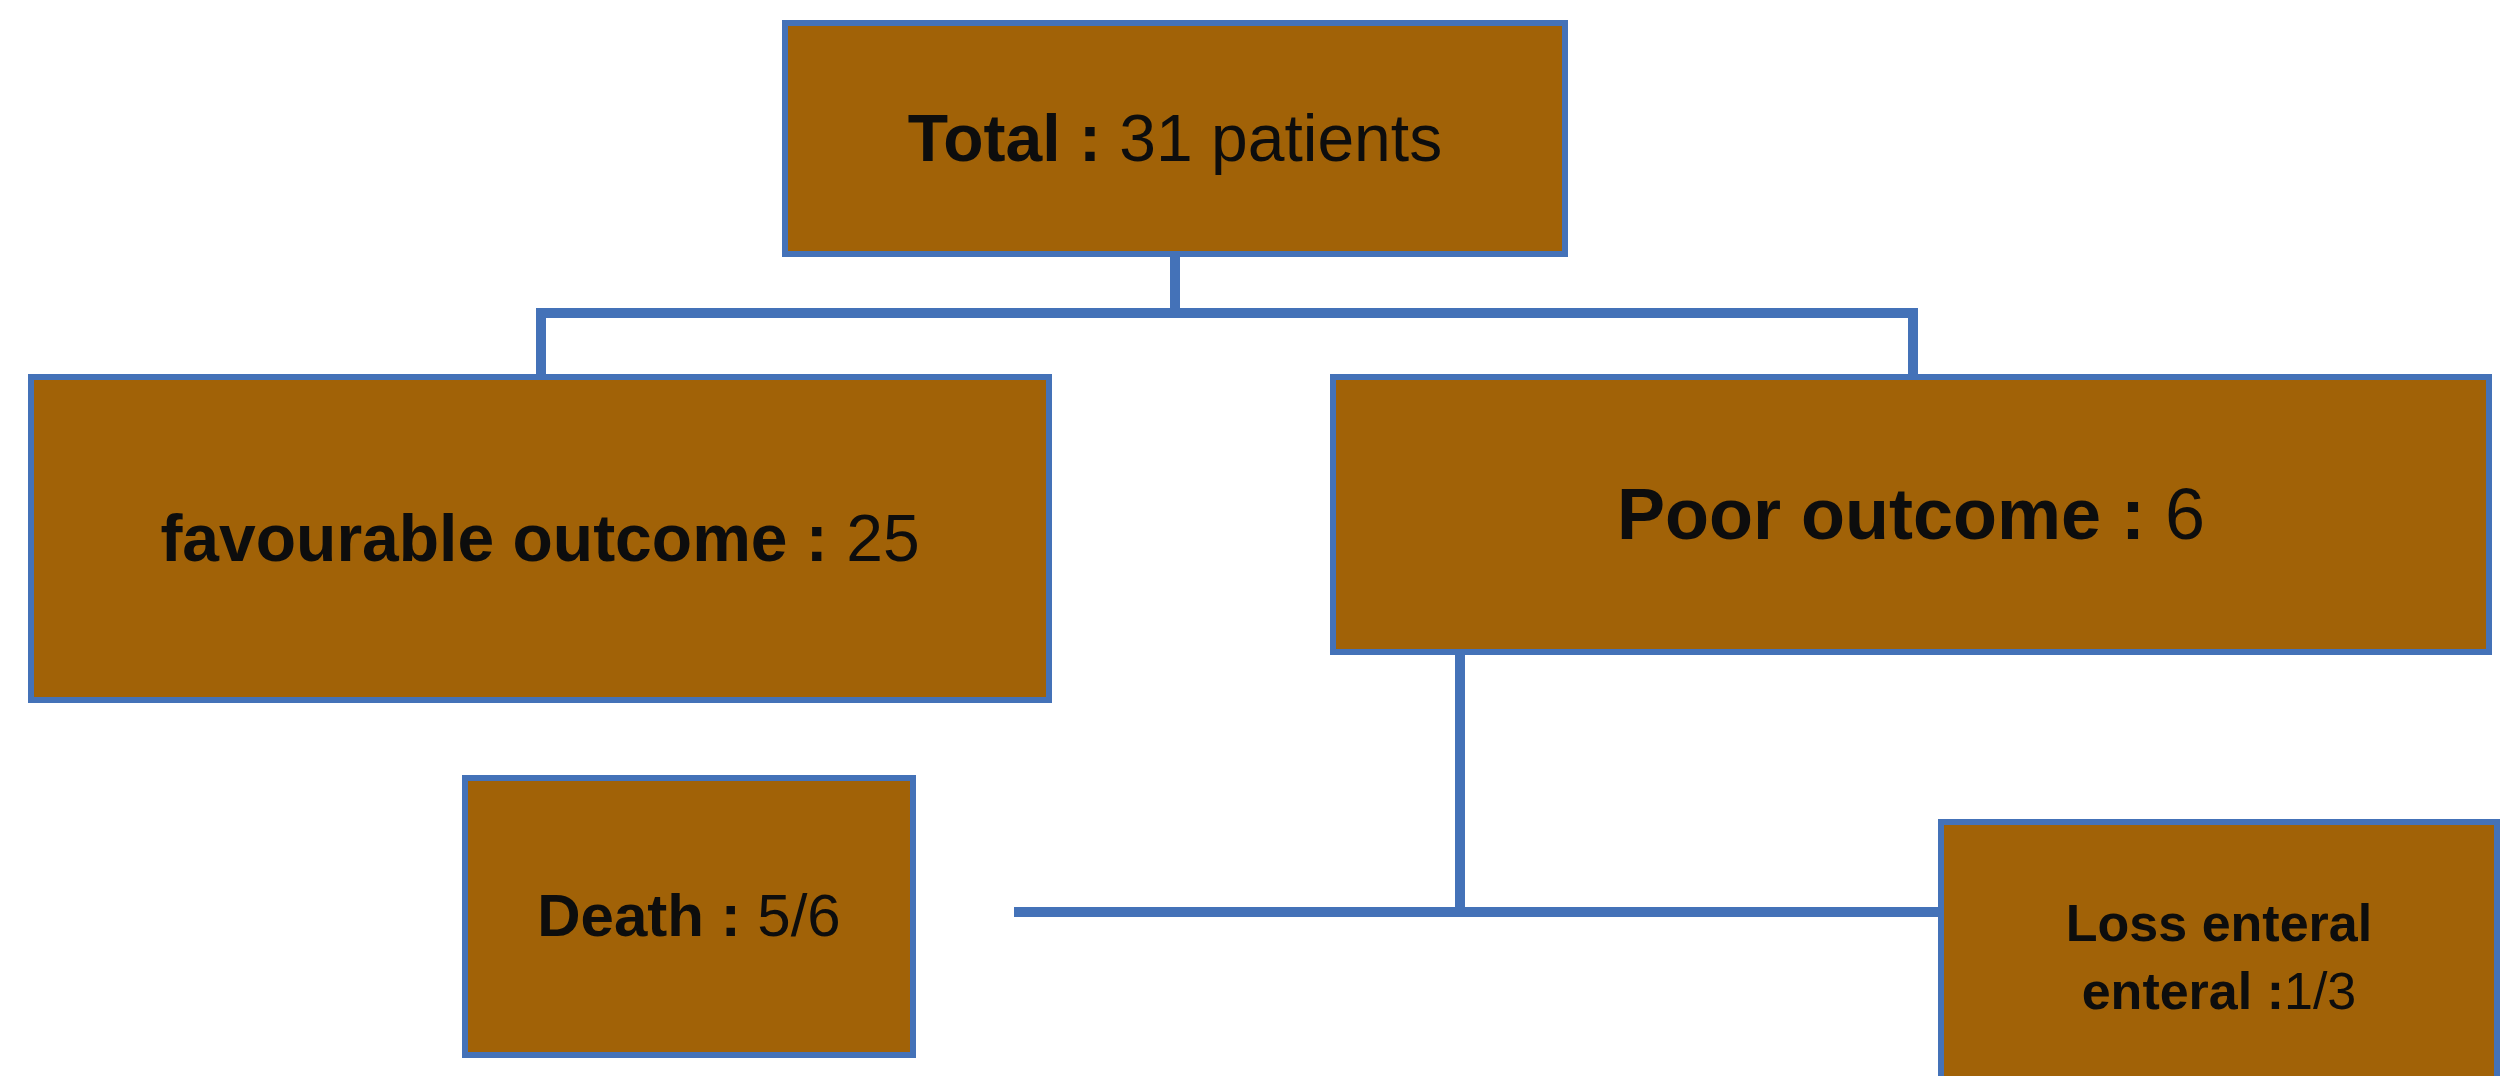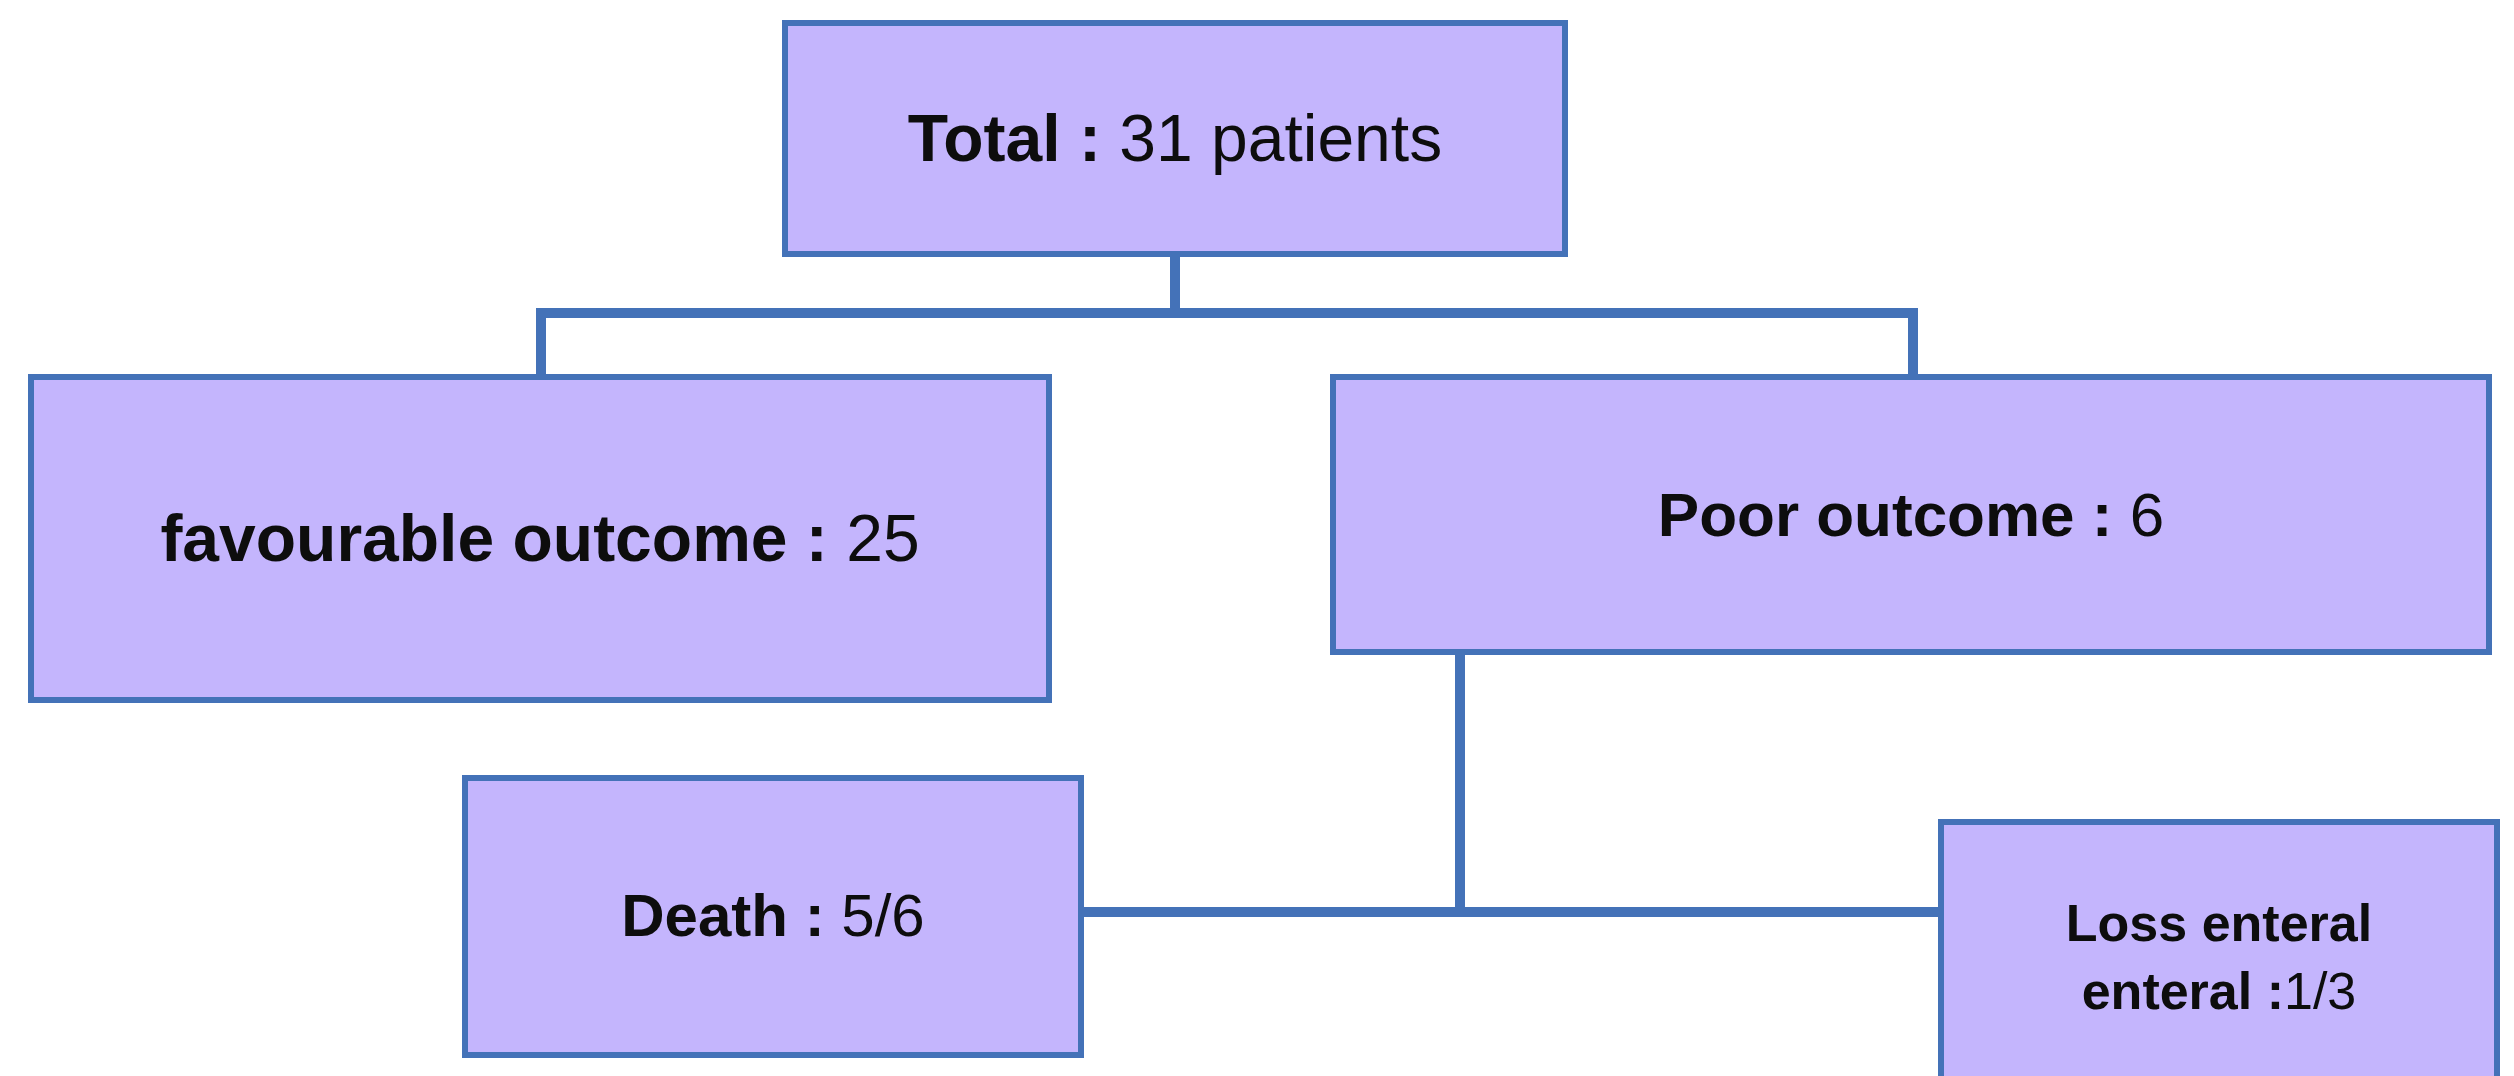--- a/index.html
+++ b/index.html
@@ -15,21 +15,21 @@
     width: 2514px;
     height: 1076px;
     background: #ffffff;
     overflow: hidden;
   }
 
   
   .node {
     position: absolute;
     box-sizing: border-box;
-    background: #c4b5fd;
+    background: #a16207;
     border: 6px solid #4472b8;
     display: flex;
     align-items: center;
     justify-content: flex-start;
     text-align: center;
     color: #0d0d0d;
     line-height: 1.18;
   }
   .node .txt {
     display: block;
@@ -44,24 +44,24 @@
   #node-total {
     left: 782px; top: 20px; width: 786px; height: 237px;
     font-size: 66px;
   }
   #node-favourable {
     left: 28px; top: 374px; width: 1024px; height: 329px;
     font-size: 66px;
   }
   #node-poor {
     left: 1330px; top: 374px; width: 1162px; height: 281px;
-    font-size: 62px;
+    font-size: 72px;
   }
   #node-death {
-    left: 462px; top: 775px; width: 622px; height: 283px;
+    left: 462px; top: 775px; width: 454px; height: 283px;
     font-size: 60px;
   }
   #node-loss {
     left: 1938px; top: 772px; width: 562px; height: 278px;
     font-size: 52px;
     margin-top: 47px;
   }
   #node-loss .txt { line-height: 1.3; }
 
   

